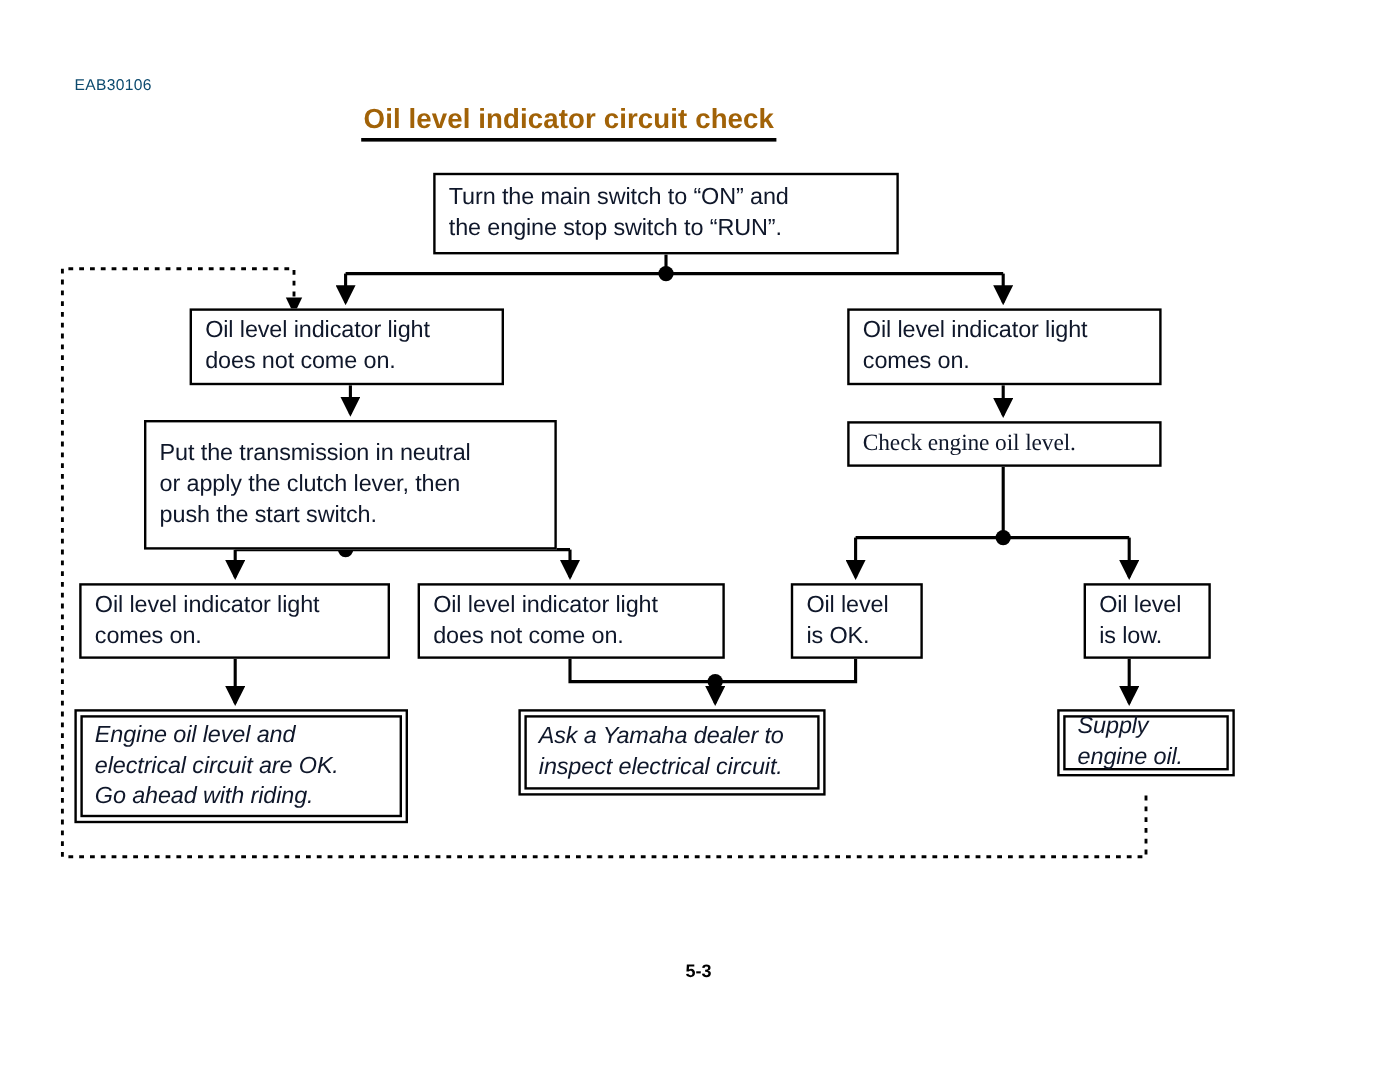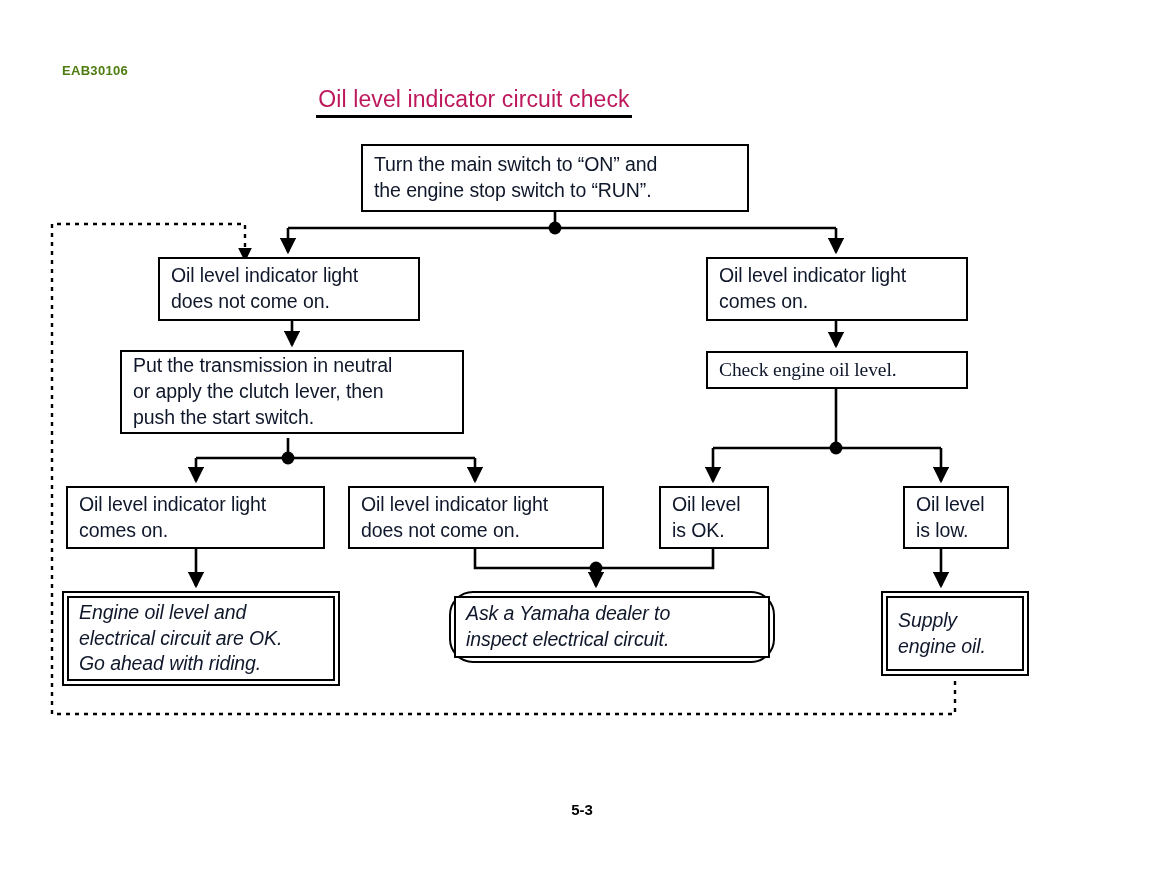--- a/index.html
+++ b/index.html
@@ -20,35 +20,35 @@
     left: 0; top: 0;
     width: 1164px;
     height: 889px;
     background: #ffffff;
   }
   .doc-code {
     position: absolute;
     left: 50px;
     top: 63px;
     font-size: 13px;
-    font-weight: bold;
+    font-weight: normal;
     letter-spacing: 0.3px;
-    color: #4d7c0f;
+    color: #0c4a6e;
     padding-left: 12px;
   }
   .chart-title {
     position: absolute;
     left: 0;
     top: 86px;
     width: 948px;
     text-align: center;
     font-size: 23px;
-    font-weight: normal;
+    font-weight: bold;
     letter-spacing: 0.1px;
-    color: #be185d;
+    color: #a16207;
   }
   .chart-title span {
     display: inline-block;
     border-bottom: 3px solid #000;
     padding: 0 2px 3px 2px;
     line-height: 1.1;
   }
   .page-num {
     position: absolute;
     left: 0;
@@ -178,21 +178,21 @@
     <div class="node" style="left:158px; top:257px; width:262px; height:64px;">
       <div class="txt">Oil level indicator light
 does not come on.</div>
     </div>
 
     <div class="node" style="left:706px; top:257px; width:262px; height:64px;">
       <div class="txt">Oil level indicator light
 comes on.</div>
     </div>
 
-    <div class="node" style="left:120px; top:350px; width:344px; height:84px;">
+    <div class="node" style="left:120px; top:350px; width:344px; height:108px;">
       <div class="txt">Put the transmission in neutral
 or apply the clutch lever, then
 push the start switch.</div>
     </div>
 
     <div class="node" style="left:706px; top:351px; width:262px; height:38px;font-family:Liberation Serif, serif;">
       <div class="txt">Check engine oil level.</div>
     </div>
 
     <div class="node" style="left:66px; top:486px; width:259px; height:63px;">
@@ -216,28 +216,28 @@
     </div>
 
     <div class="node double" style="left:62px; top:591px; width:278px; height:95px;">
       <div class="inner">
         <div class="txt">Engine oil level and
 electrical circuit are OK.
 Go ahead with riding.</div>
       </div>
     </div>
 
-    <div class="node double" style="left:449px; top:591px; width:326px; height:72px;border-radius:24px;">
+    <div class="node double" style="left:432px; top:591px; width:256px; height:72px;">
       <div class="inner">
         <div class="txt">Ask a Yamaha dealer to
 inspect electrical circuit.</div>
       </div>
     </div>
 
-    <div class="node double" style="left:881px; top:591px; width:148px; height:85px;">
+    <div class="node double" style="left:881px; top:591px; width:148px; height:56px;">
       <div class="inner">
         <div class="txt">Supply
 engine oil.</div>
       </div>
     </div>
 
   </div>
 
   <div class="page-num">5-3</div>
 

